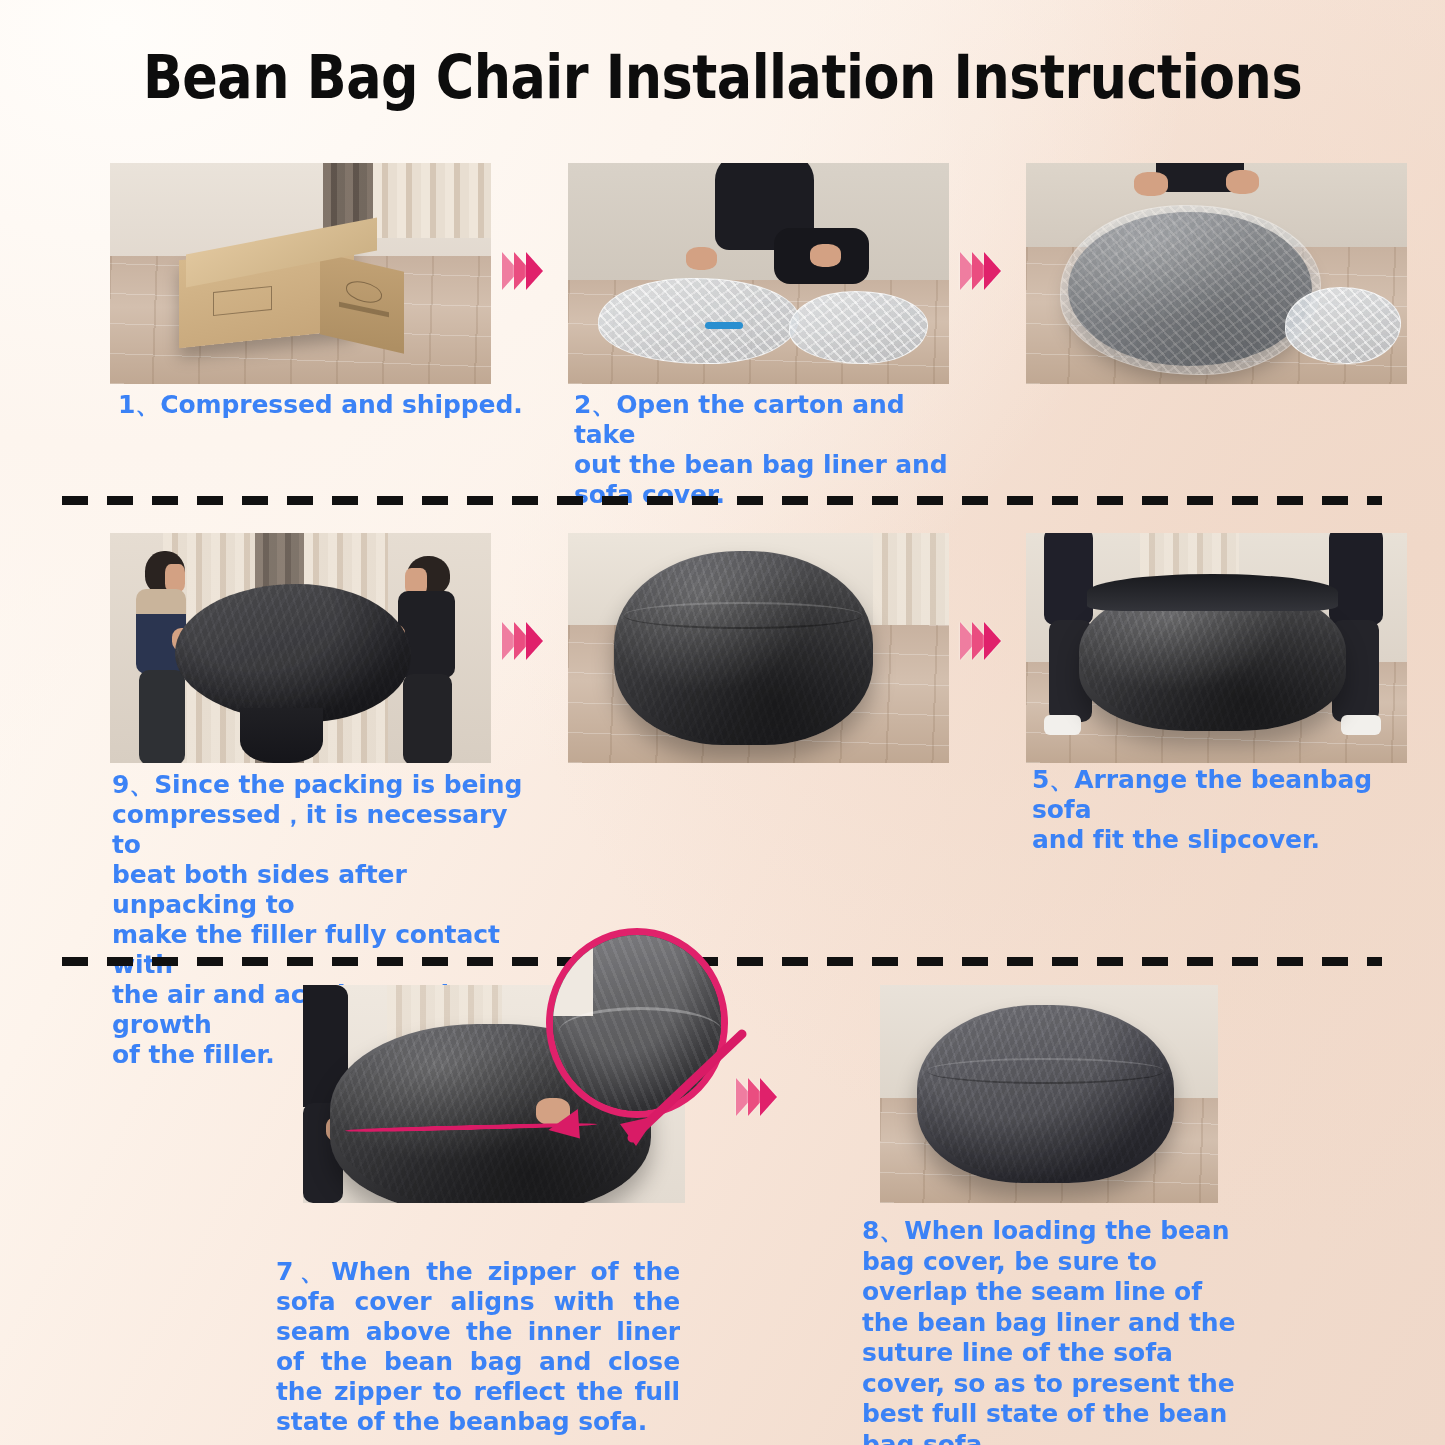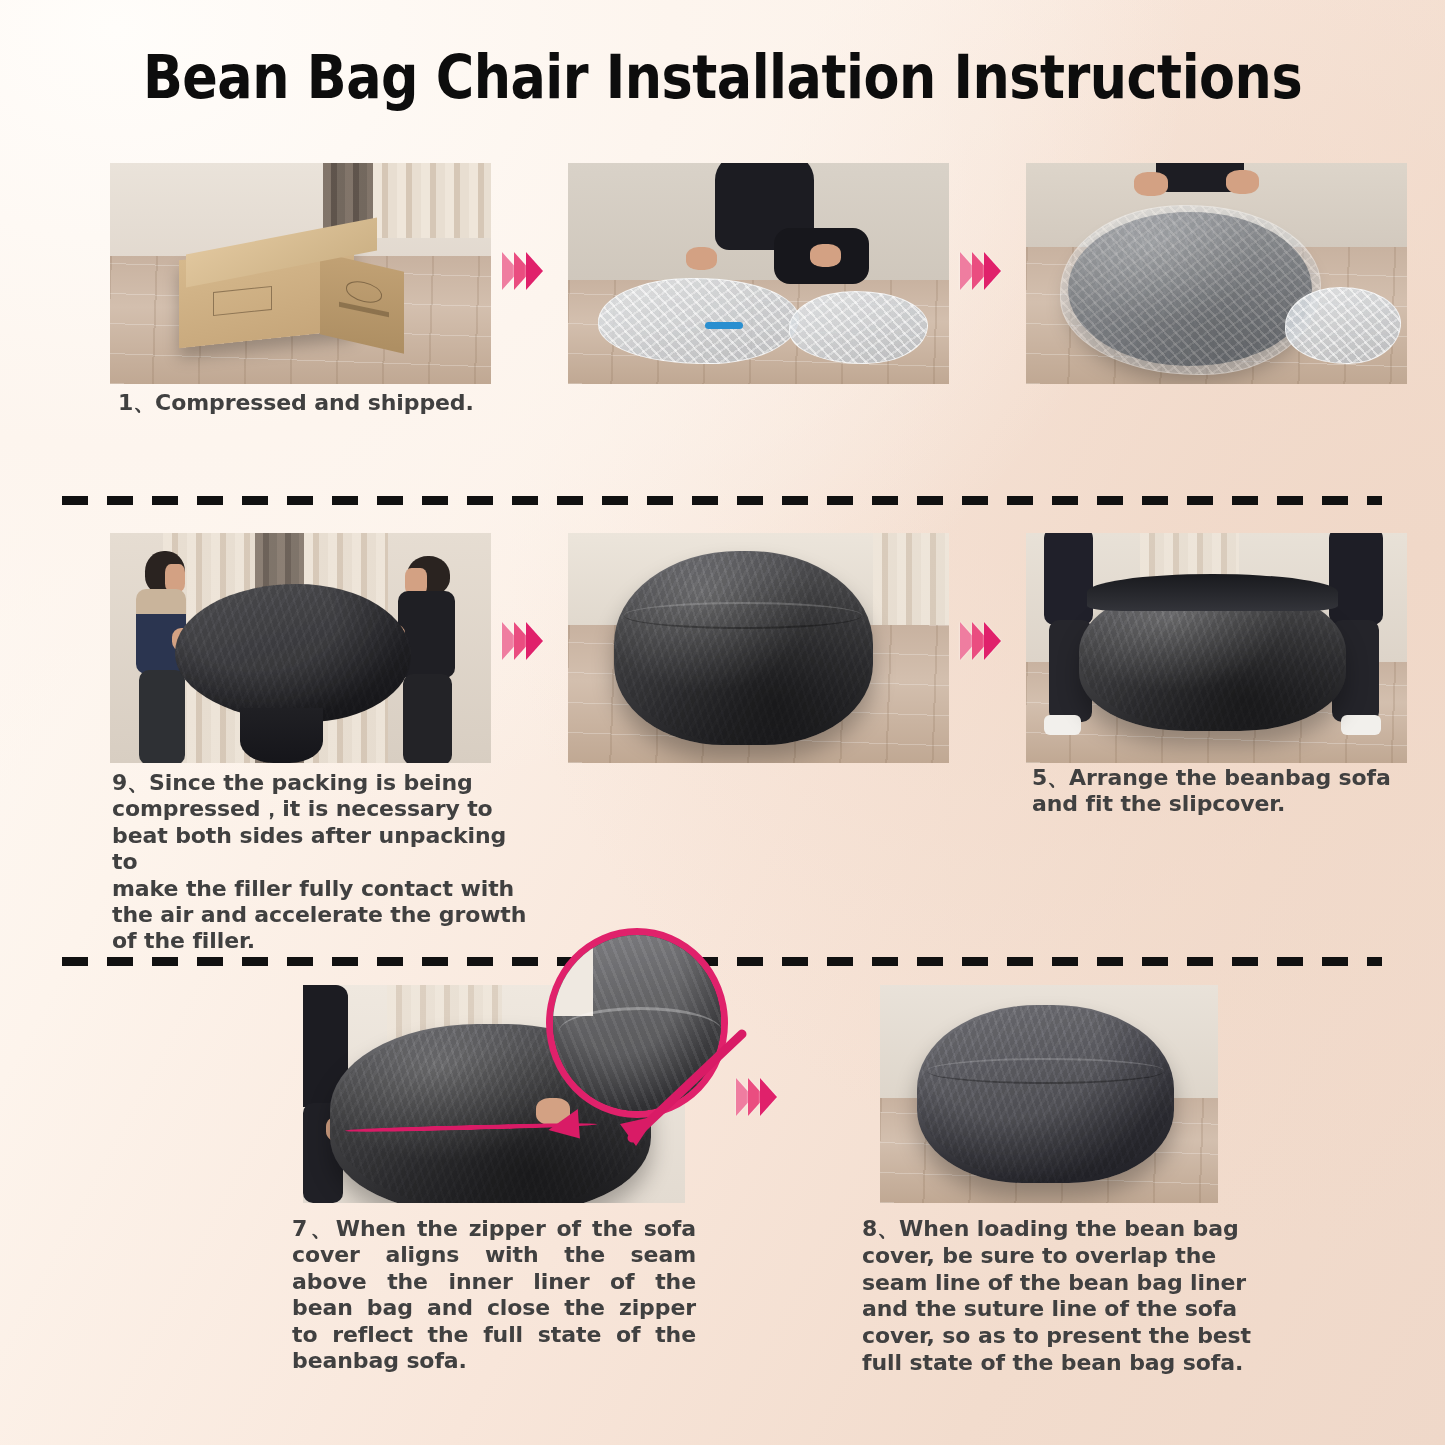--- a/index.html
+++ b/index.html
@@ -99,22 +99,22 @@
 
   
   .divider{
     position:absolute;height:9px;
     background:repeating-linear-gradient(90deg,#111 0 26px,rgba(0,0,0,0) 26px 45px);
   }
 
   
   .cap{
     position:absolute;
-    color:#404040;
-    font-size:22px;
+    color:#3b82f6;
+    font-size:25px;
     line-height:1.20;
     font-weight:600;
     letter-spacing:-0.1px;
     white-space:pre-line;
   }
   .cap.justify{text-align:justify;text-align-last:left;font-weight:700;}
 
   
   .magnify{
     position:absolute;
@@ -213,20 +213,23 @@
       </div>
       <div class="bag round" style="left:11%;top:22%;width:64%;height:70%;">
         <div class="crinkle"></div>
       </div>
       <div class="wrap" style="left:9%;top:19%;width:68%;height:76%;opacity:.55;"></div>
       <div class="wrap" style="left:68%;top:56%;width:30%;height:34%;"></div>
     </div>
   </div>
 
   <div class="cap" style="left:118px;top:390px;width:420px;">1、Compressed and shipped.</div>
+  <div class="cap" style="left:574px;top:390px;width:400px;">2、Open the carton and take
+out  the bean bag liner and
+sofa cover.</div>
 
   <div class="divider" style="left:62px;top:496px;width:1320px;"></div>
 
   <div class="panel" style="left:110px;top:533px;width:381px;height:230px;">
     <div class="scene">
       <div class="wall" style="height:100%;background:linear-gradient(180deg,#e6ddd2,#d8cec2);"></div>
       <div class="curtain" style="left:14%;width:24%;height:100%;opacity:.9;"></div>
       <div class="curtain dark" style="left:38%;width:13%;height:100%;opacity:.85;"></div>
       <div class="curtain" style="left:51%;width:22%;height:100%;opacity:.9;"></div>
 
@@ -362,16 +365,16 @@
       <div class="floor woodfloor" style="height:48%;"></div>
       <div class="bag round" style="left:11%;top:9%;width:76%;height:82%;border-radius:47% 47% 41% 41%;
                   background:radial-gradient(ellipse at 36% 22%, rgba(255,255,255,.16) 0 38%, rgba(255,255,255,0) 72%),
                              linear-gradient(170deg,#5a5a60 0%,#43434a 34%,#2c2c32 70%,#202026 100%);">
         <div class="crinkle"></div>
         <div class="bag-seam" style="top:30%;"></div>
       </div>
     </div>
   </div>
 
-  <div class="cap justify" style="left:276px;top:1216px;width:404px;margin-left:16px;">7、When the zipper of the sofa cover aligns with the seam above the inner liner of the bean bag and close the zipper to reflect the full state of the beanbag sofa.</div>
+  <div class="cap justify" style="left:276px;top:1257px;width:404px;">7、When the zipper of the sofa cover aligns with the seam above the inner liner of the bean bag and close the zipper to reflect the full state of the beanbag sofa.</div>
   <div class="cap" style="left:862px;top:1216px;width:392px;line-height:1.22;">8、When loading the bean bag cover, be sure to overlap the seam line of the bean bag liner and the suture line of the sofa cover, so as to present the best full state of the bean bag sofa.</div>
 
 </div>
 
 </body></html>

